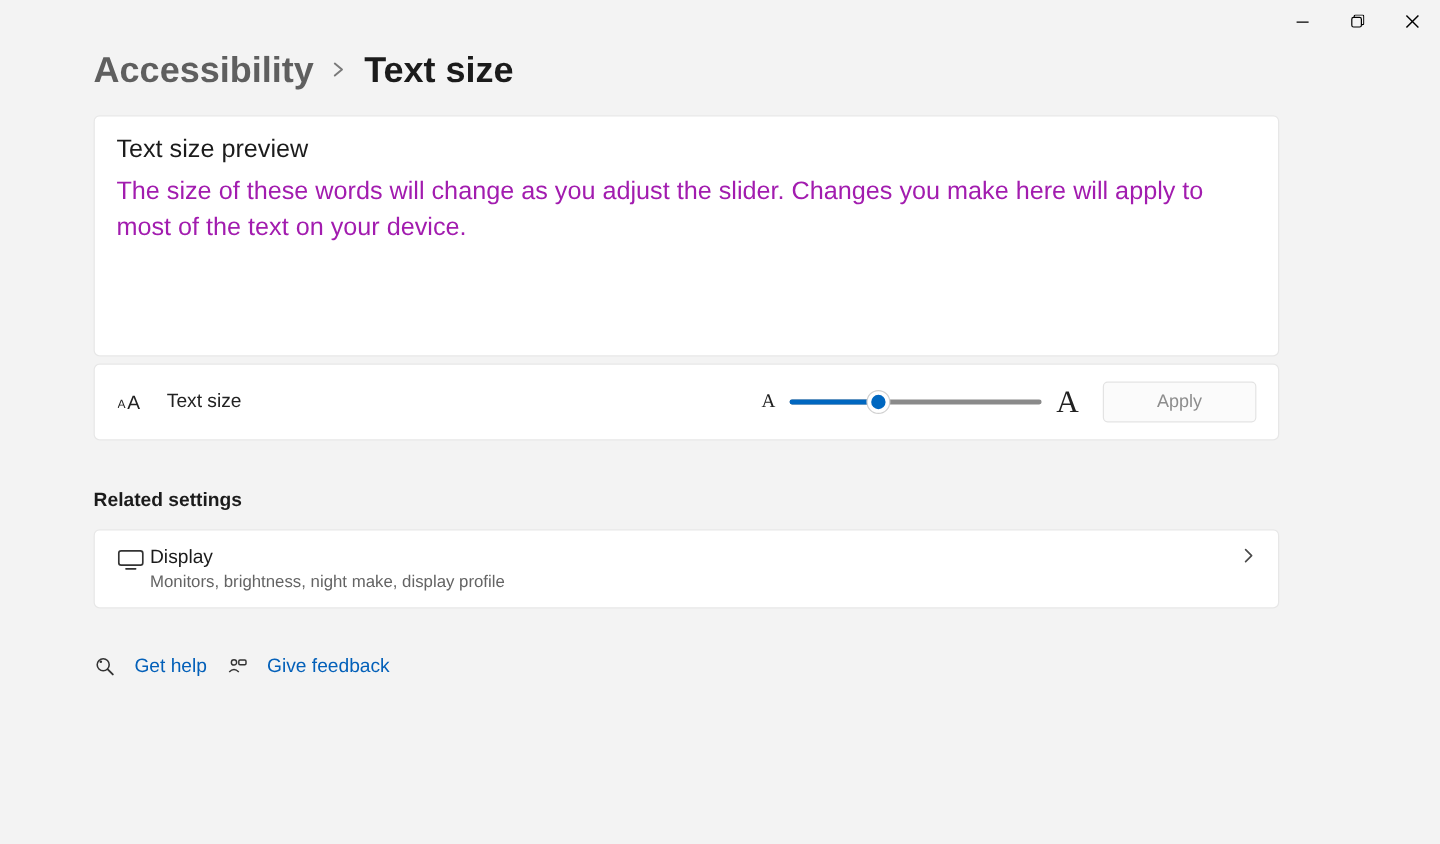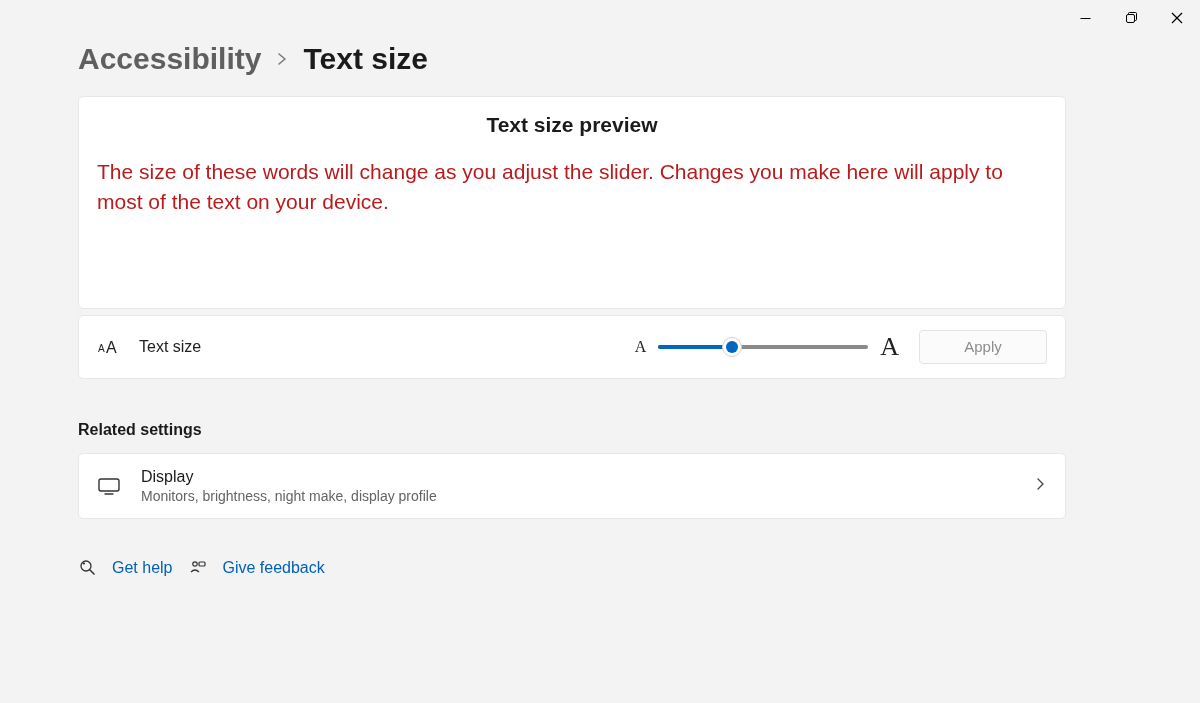--- a/index.html
+++ b/index.html
@@ -49,27 +49,26 @@
     background:#fff;
     border:1px solid #e7e7e7;
     border-radius:5px;
   }
 
   .preview-card {
     padding: 16px 18px 90px 18px;
     margin-bottom: 6px;
   }
   .preview-title {
-    font-size:21px; font-weight:700;
-    margin-bottom:20px;
-    text-align:center;
+    font-size:21px; font-weight:400;
+    margin-bottom:8px;
   }
   .preview-body {
     font-size:21px;
-    color:#b91c1c;
+    color:#a21caf;
     line-height:1.45;
     max-width: 940px;
   }
 
   .slider-card {
     display:flex; align-items:center;
     padding: 14px 18px;
     gap: 16px;
     margin-bottom: 42px;
   }
@@ -114,23 +113,23 @@
     display:flex; align-items:center; justify-content:center;
     margin-left:8px;
   }
 
   .section-heading {
     font-size:16px; font-weight:700; color:#1b1b1b;
     margin-bottom: 14px;
   }
 
   .related-card {
-    display:flex; align-items:center;
+    display:flex; 
     padding: 14px 20px 14px 16px;
-    gap: 18px;
+    gap: 2px;
     margin-bottom: 40px;
   }
   .related-icon { width:28px; display:flex; justify-content:center;}
   .related-text { display:flex; flex-direction:column; }
   .related-title { font-size:16px; color:#1b1b1b; }
   .related-sub   { font-size:14px; color:#646464; margin-top:2px;}
   .related-chev  { margin-left:auto; color:#4a4a4a; }
 
   .footer-links { display:flex; gap:16px; }
   .footer-link {

